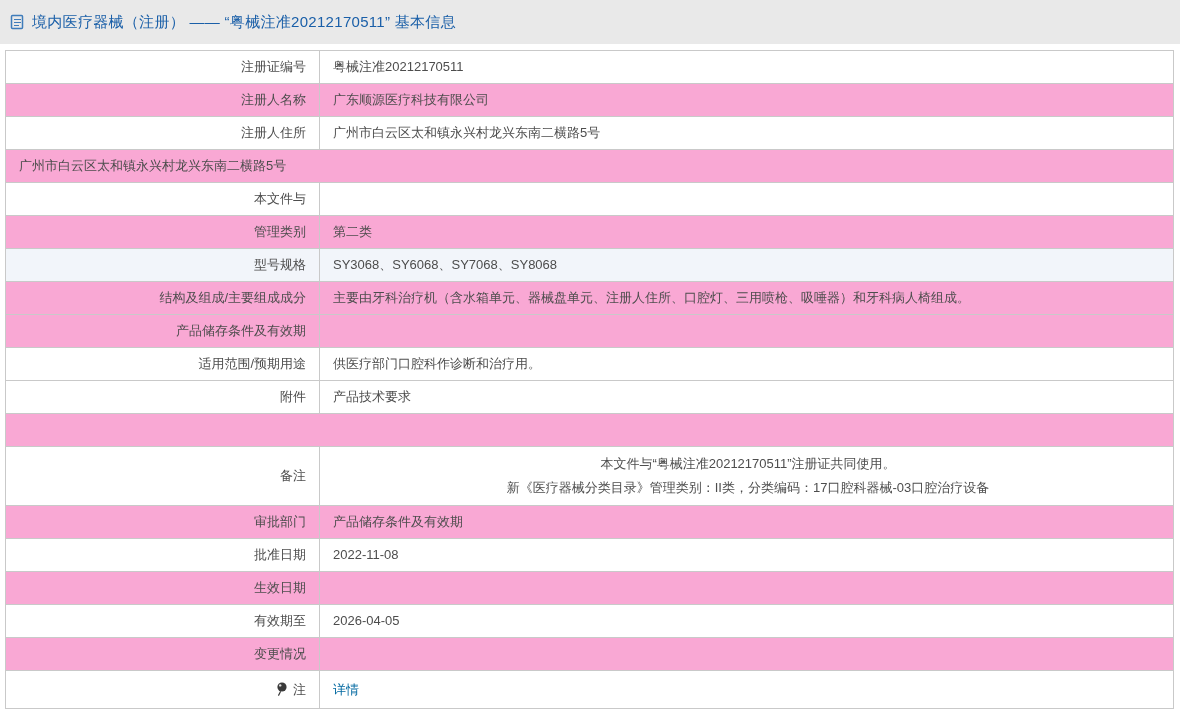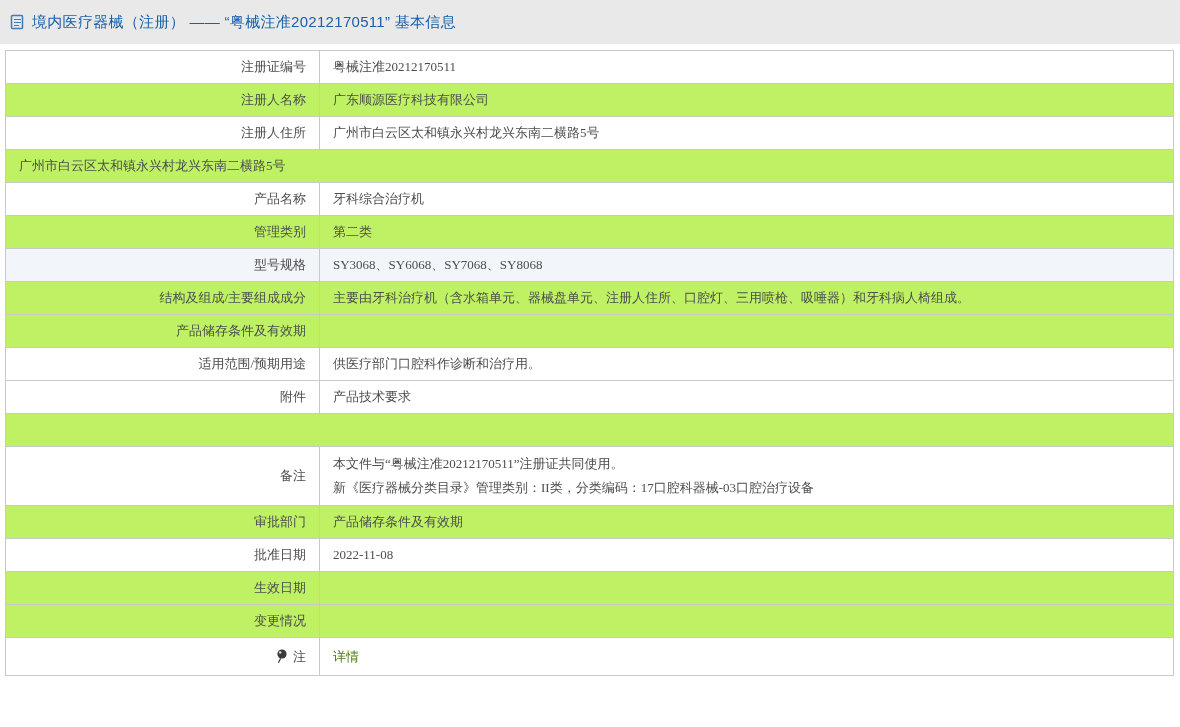--- a/index.html
+++ b/index.html
@@ -7,36 +7,36 @@
     font-family: "Liberation Sans", "DejaVu Sans", sans-serif; }
   .page { width: 1180px; height: 727px; background: #fff; overflow: hidden; }
 
   
   .header { height: 44px; background: #e9e9e9; display: flex; align-items: center;
     padding: 0 10px; gap: 7px; }
   .doc-icon { display: inline-flex; align-items: center; }
   .title { color: #1a5fa8; font-size: 15px; letter-spacing: 0.3px; }
 
   
-  .table { margin: 6px 6px 0 5px; border: 1px solid #c9c9c9; font-family: Liberation Serif, serif; }
+  .table { margin: 6px 6px 0 5px; border: 1px solid #c9c9c9; }
   .row { display: flex; border-bottom: 1px solid #c9c9c9; min-height: 33px;
     font-size: 13px; color: #4d4d4d; }
   .row:last-child { border-bottom: none; min-height: 37px; }
   .label-cell { flex: 0 0 314px; width: 314px; border-right: 1px solid #c9c9c9;
     display: flex; align-items: center; justify-content: flex-end; gap: 4px;
     padding-right: 13px; text-align: right; }
   .value-cell { flex: 1; display: flex; flex-direction: column; justify-content: center;
     padding-left: 13px; padding-right: 10px; line-height: 20px; }
   .shade-white { background: #ffffff; }
-  .shade-gray { background: #bef264; }
+  .shade-gray { background: #f9a8d4; }
   .shade-highlight { background: #f2f5fa; }
   .tall { min-height: 55px; }
-  .tall .value-cell { padding-top: 5px; padding-bottom: 5px; line-height: 24px; }
+  .tall .value-cell { padding-top: 5px; padding-bottom: 5px; line-height: 24px; text-align: center; }
   .balloon { display: inline-flex; align-items: flex-end; margin-right: 1px; }
-  a.details { color: #4d7c0f; text-decoration: none; cursor: pointer; }
+  a.details { color: #0369a1; text-decoration: none; cursor: pointer; }
 </style>
 </head>
 <body>
 
 <div class="page">
 
   <div class="header">
     <span class="doc-icon">
       <svg width="15" height="16" viewBox="0 0 15 16">
         <rect x="1.5" y="1.5" width="11" height="13" rx="1" fill="none" stroke="#3f7cba" stroke-width="1.5"></rect>
@@ -67,23 +67,22 @@
         <span class="label-text">注册人住所</span>
       </div>
       <div class="value-cell">广州市白云区太和镇永兴村龙兴东南二横路5号</div>
     </div>
       <div class="row shade-gray">
       <div class="value-cell">广州市白云区太和镇永兴村龙兴东南二横路5号</div>
     </div>
       <div class="row shade-white">
       <div class="label-cell">
 
-        <span class="label-text">产品名称</span>
+        <span class="label-text">本文件与</span>
       </div>
-      <div class="value-cell">牙科综合治疗机</div>
     </div>
       <div class="row shade-gray">
       <div class="label-cell">
 
         <span class="label-text">管理类别</span>
       </div>
       <div class="value-cell">第二类</div>
     </div>
       <div class="row shade-highlight">
       <div class="label-cell">
@@ -147,20 +146,27 @@
       </div>
       <div class="value-cell">2022-11-08</div>
     </div>
       <div class="row shade-gray">
       <div class="label-cell">
 
         <span class="label-text">生效日期</span>
       </div>
       <div class="value-cell"></div>
     </div>
+      <div class="row shade-white">
+      <div class="label-cell">
+
+        <span class="label-text">有效期至</span>
+      </div>
+      <div class="value-cell">2026-04-05</div>
+    </div>
       <div class="row shade-gray">
       <div class="label-cell">
 
         <span class="label-text">变更情况</span>
       </div>
       <div class="value-cell"></div>
     </div>
       <div class="row shade-white">
       <div class="label-cell">
         <span class="balloon">

